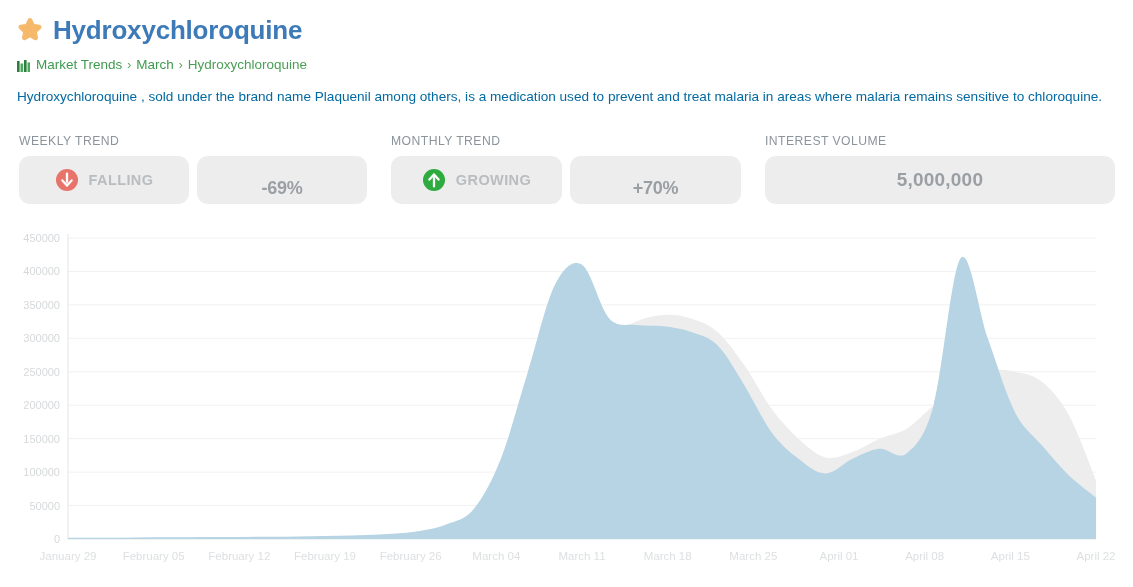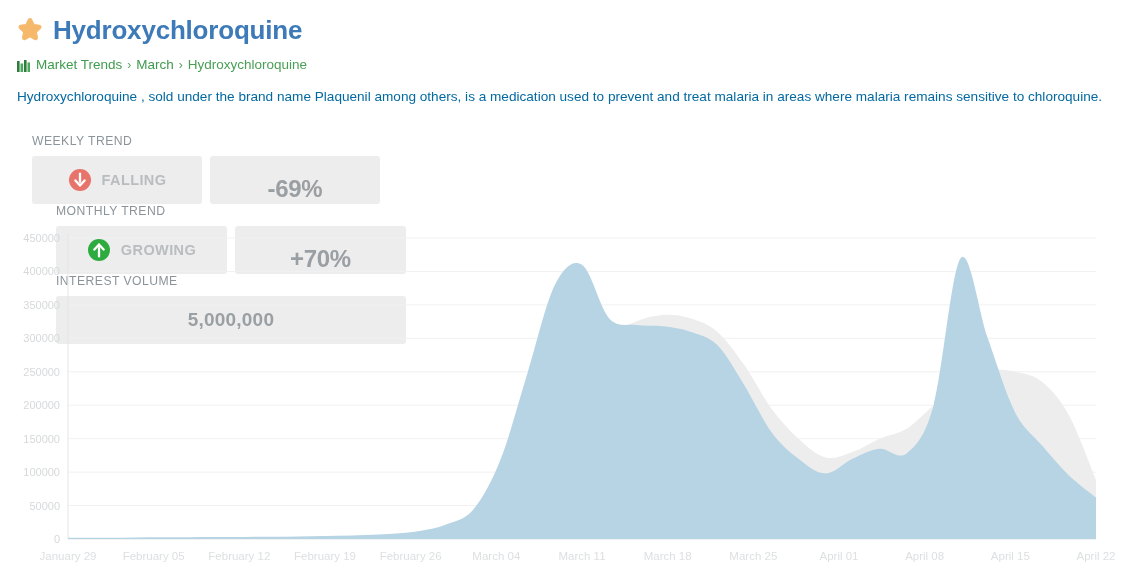--- a/index.html
+++ b/index.html
@@ -24,43 +24,43 @@
   .bc-link{color:#3f9b4e;text-decoration:none;}
   .bc-sep{color:#5aa25f;margin:0 5px;font-size:12px;}
   .bc-current{color:#4a9f56;}
 
   .description{
     position:absolute;left:17px;top:88px;width:1100px;
     font-size:13.6px;color:#0369a1;line-height:1.35;white-space:nowrap;
   }
 
   
-  .stats{position:absolute;left:32px;top:134px;width:1096px;display:flex;flex-direction:column;}
+  .stats{position:absolute;left:19px;top:134px;width:1096px;display:flex;}
   .stat-group{display:flex;flex-direction:column;}
   .g1{width:348px;}
   .g2{width:350px;margin-left:24px;}
   .g3{width:350px;margin-left:24px;flex:1;}
   .stat-label{
     font-size:12.2px;color:#8b949b;letter-spacing:0.45px;
     text-transform:uppercase;margin-bottom:8px;white-space:nowrap;
   }
   .stat-cards{display:flex;gap:8px;}
   .card{
-    background:#ededed;border-radius:3px;height:48px;
+    background:#ededed;border-radius:11px;height:48px;
     display:flex;align-items:center;justify-content:center;
   }
   .card-dir{flex:1 1 0;gap:10px;}
   .card-val{flex:1 1 0;}
   .card-wide{flex:1 1 0;}
   .dir-icon{width:24px;height:24px;display:block;flex:0 0 auto;}
   .dir-text{
     font-size:14.5px;font-weight:bold;color:#b9bdbf;letter-spacing:0.4px;
     text-transform:uppercase;
   }
-  .pct{font-size:24px;font-weight:bold;color:#9a9fa3;letter-spacing:-0.3px;margin-top:17px;}
+  .pct{font-size:18px;font-weight:bold;color:#9a9fa3;letter-spacing:-0.3px;margin-top:17px;}
   .volume{font-size:19px;font-weight:bold;color:#9a9fa3;letter-spacing:0.2px;}
 
   
   .chart-wrap{position:absolute;left:0;top:226px;width:1133px;height:361px;}
   .chart-svg{display:block;}
   .ytick{font-size:11px;fill:#d6d9db;font-family:"Liberation Sans",sans-serif;}
   .xtick{font-size:11.5px;fill:#dddfe1;font-family:"Liberation Sans",sans-serif;}
   .gridline{stroke:#f0f1f2;stroke-width:1;}
   .axisline{stroke:#e3e5e6;stroke-width:1;}
 </style>

